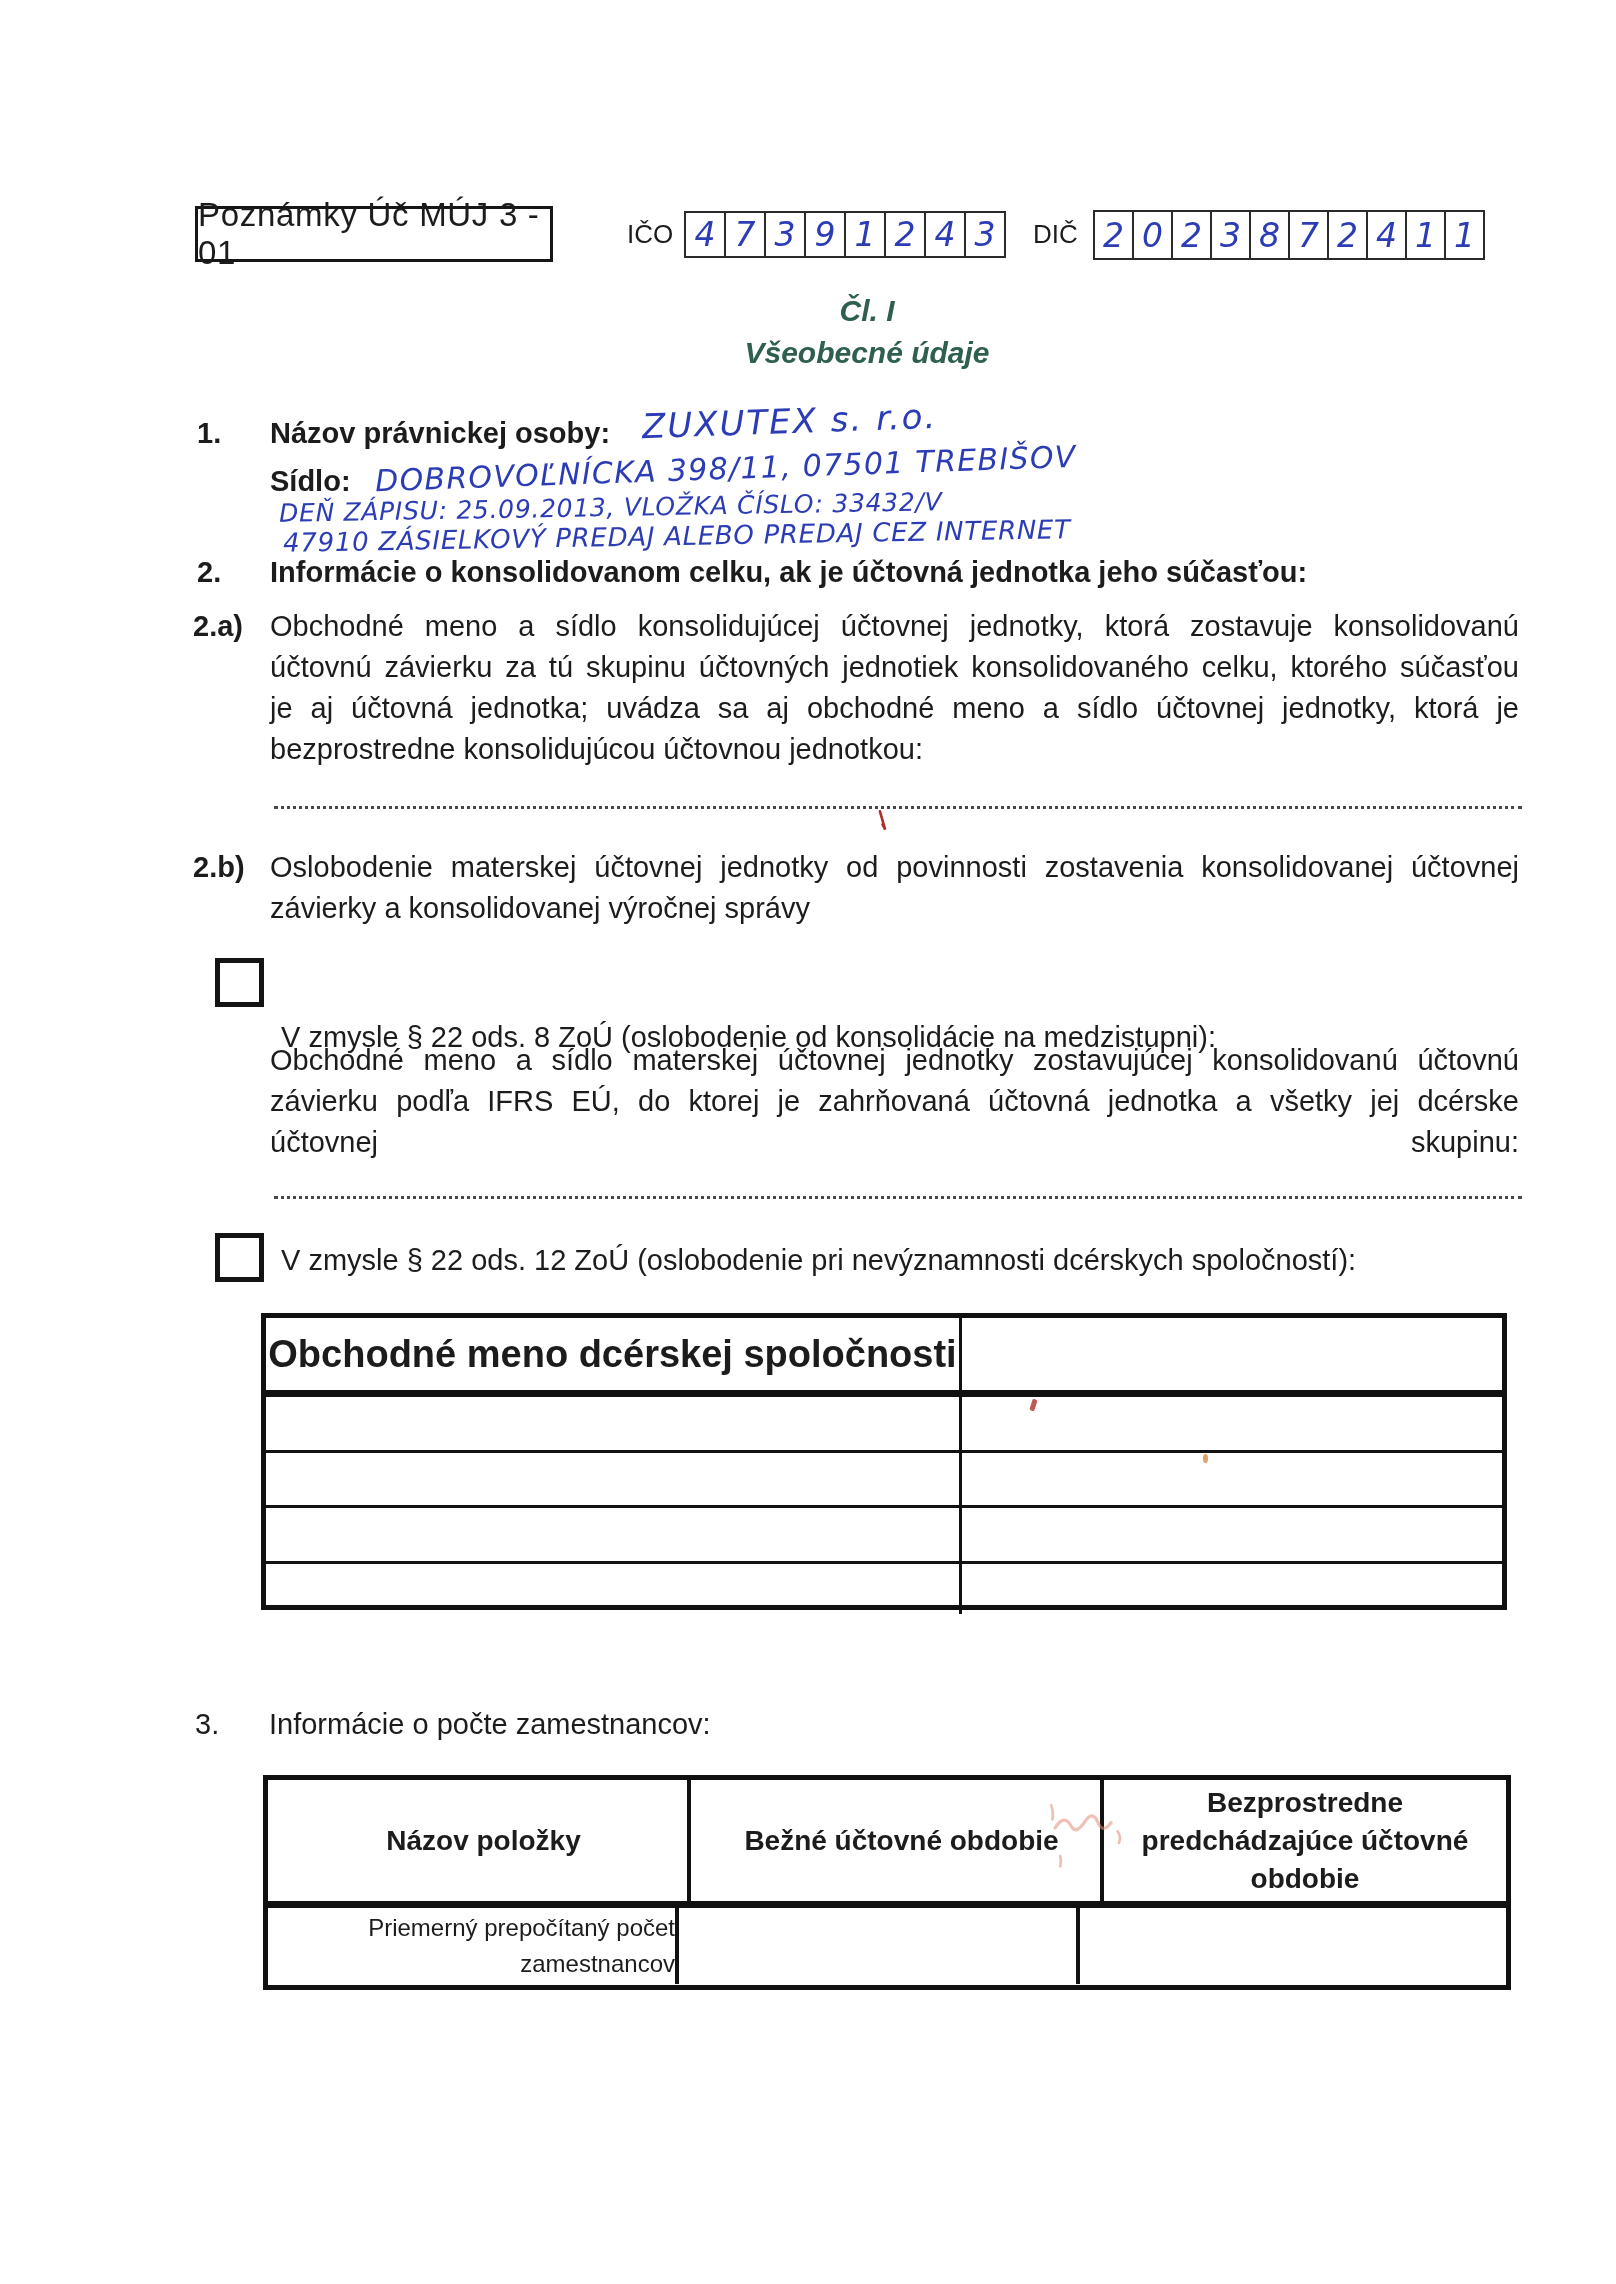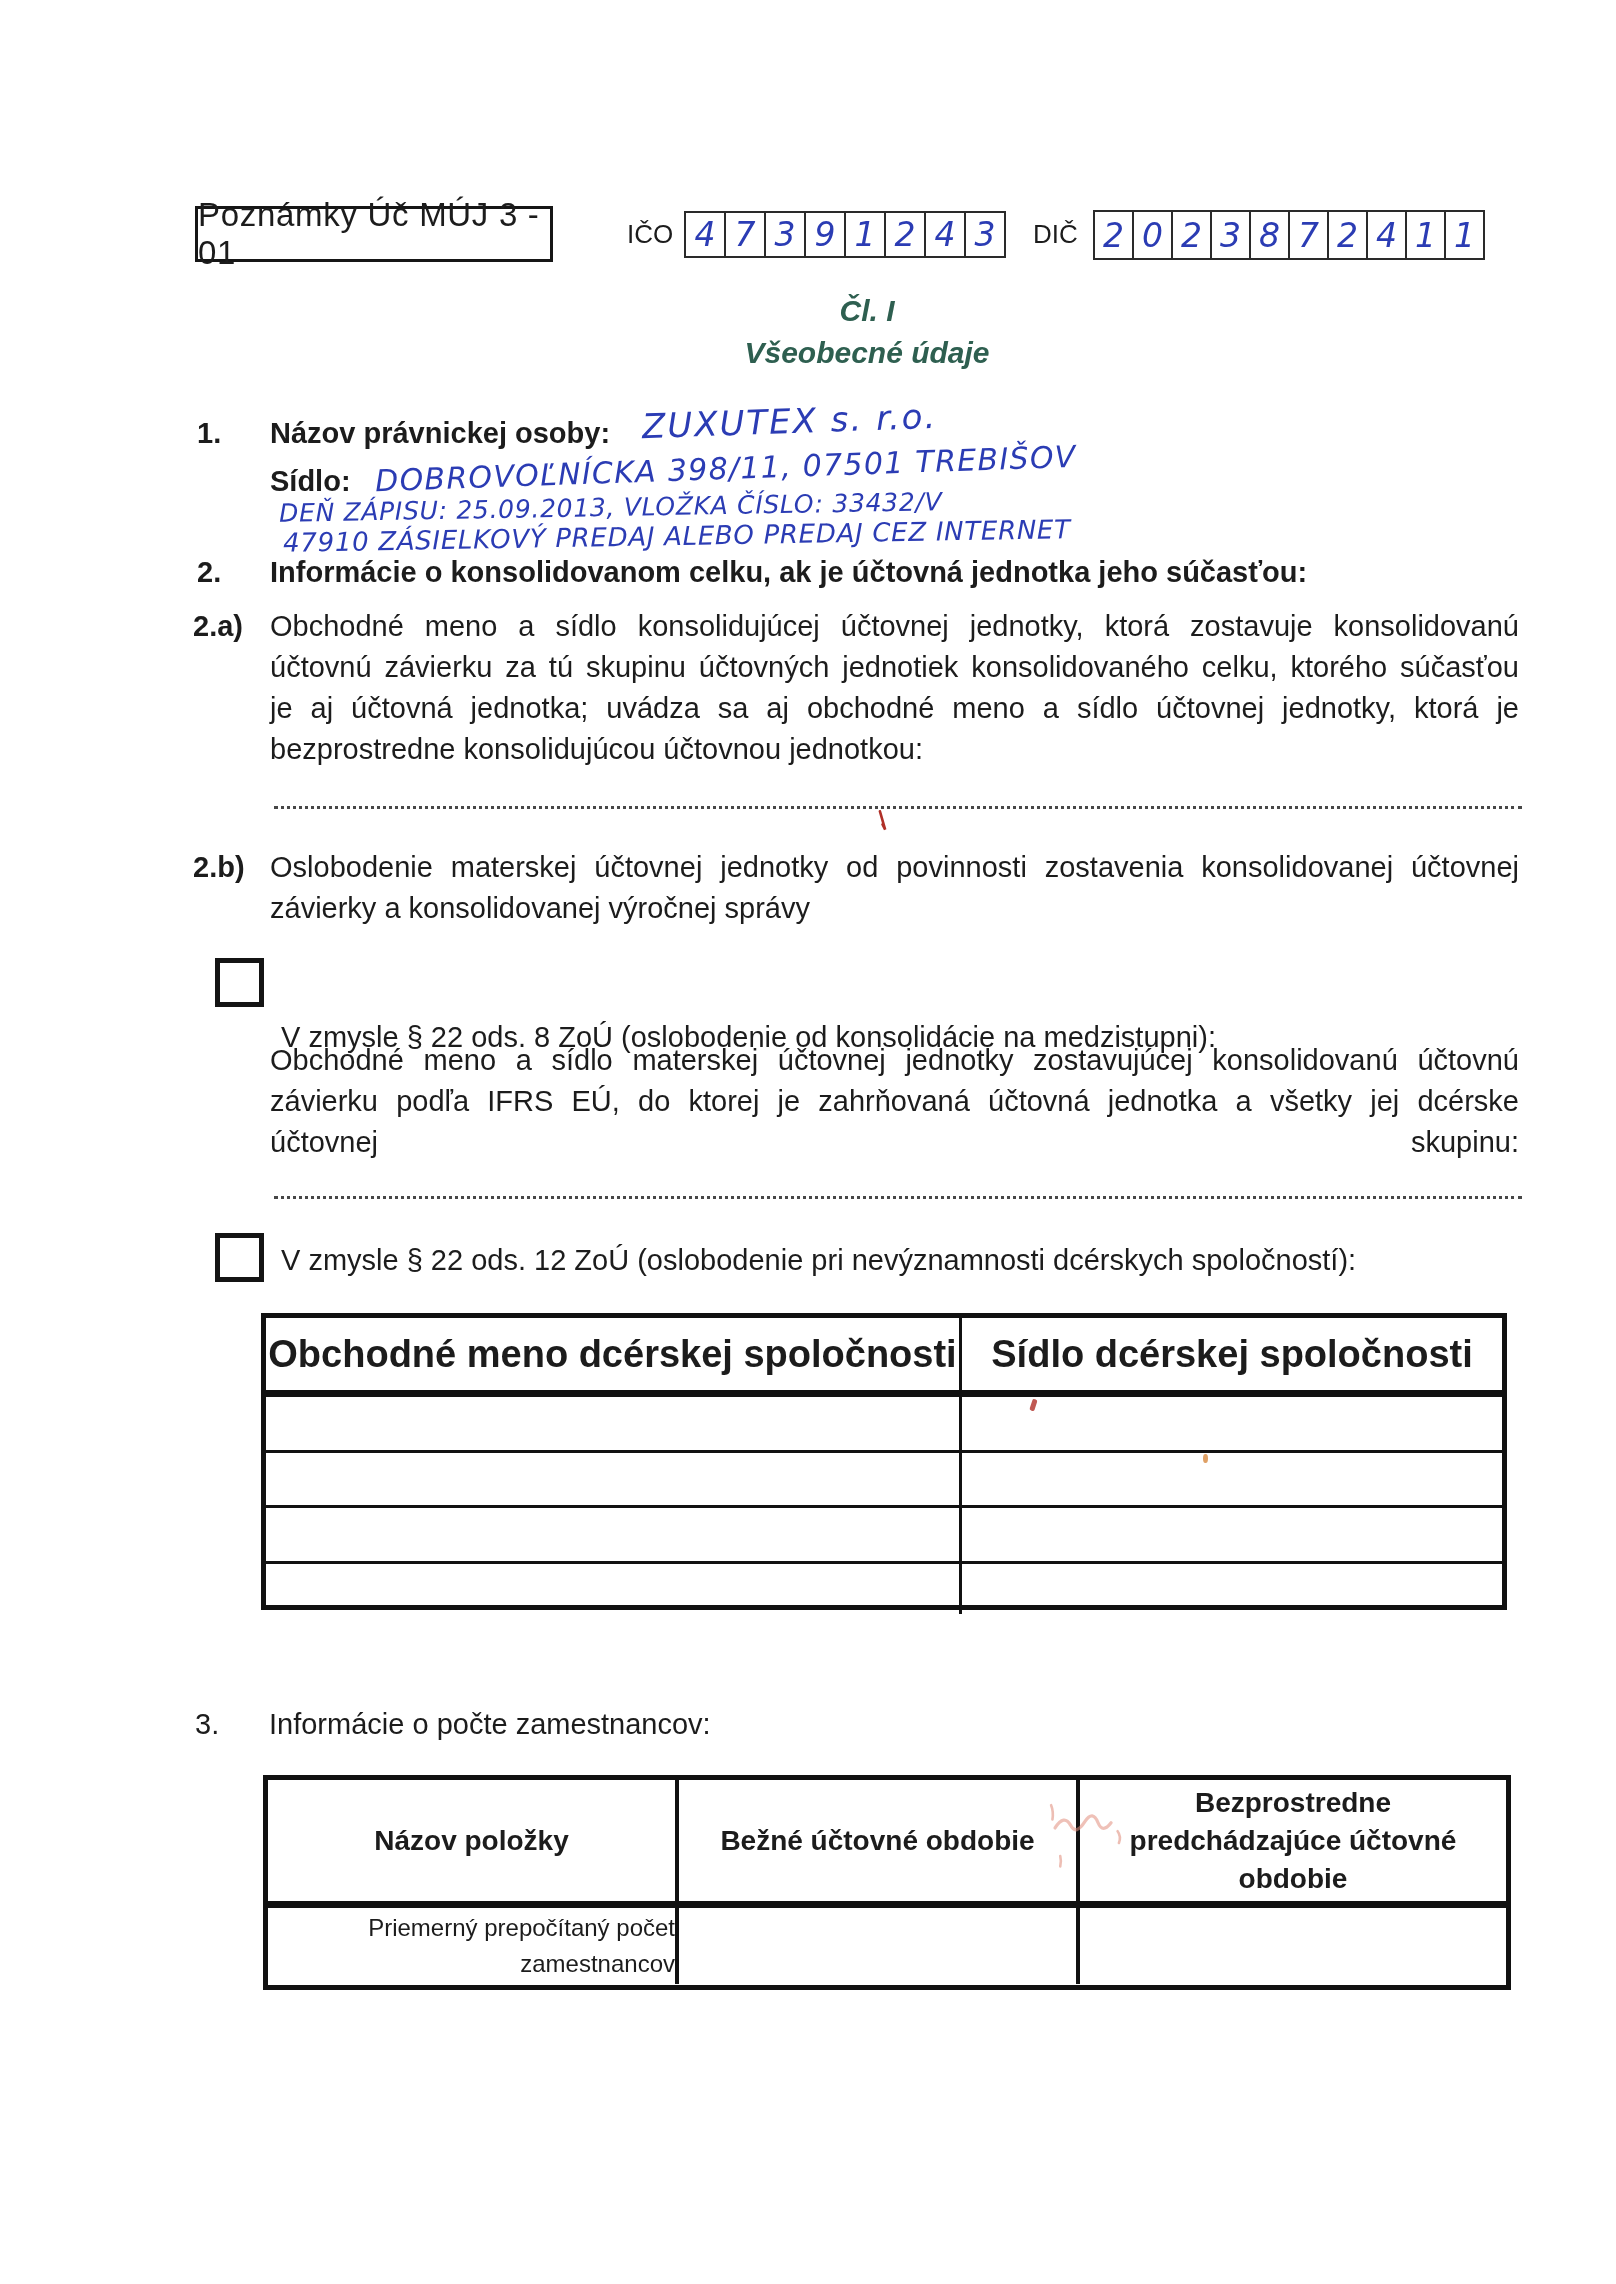--- a/index.html
+++ b/index.html
@@ -25,21 +25,21 @@
   .t1 .hcell{display:flex;align-items:center;justify-content:center;font-weight:bold;font-size:38px;}
   .t1 .row{display:flex;border-bottom:3.9px solid #111;}
   .t1 .row:last-child{border-bottom:none;}
   .t1 .c1{width:693px;border-right:3.9px solid #111;}
   .t1 .c2{flex:1;}
   
   .t2{border:5.9px solid #111;}
   .t2 .hrow{display:flex;border-bottom:7.2px solid #111;}
   .t2 .row{display:flex;}
   .t2 .hcell{display:flex;align-items:center;justify-content:center;text-align:center;
-             font-weight:bold;font-size:28px;line-height:38px;}
+             font-weight:bold;font-size:28px;line-height:38px;padding-left:12px;}
   .t2 .k1{width:407px;border-right:4.6px solid #111;}
   .t2 .k2{width:397px;border-right:4.6px solid #111;}
   .t2 .k3{flex:1;}
   .t2 .dcell{display:flex;align-items:center;justify-content:center;text-align:right;
              font-size:24px;line-height:36px;}
 </style>
 </head>
 <body>
 
 <div class="page">
@@ -125,21 +125,20 @@
   </div>
 
   <div class="abs dotline" style="left:274px;top:1196px;width:1248px;"></div>
 
   <div class="abs cb" style="left:215px;top:1233px;"></div>
   <span class="abs fs44" style="left:281px;top:1240px;">V zmysle § 22 ods. 12 ZoÚ (oslobodenie pri nevýznamnosti dcérskych spoločností):</span>
 
   <div class="abs t1" style="left:261px;top:1313px;width:1246px;height:297px;box-sizing:border-box;">
     <div class="hrow" style="height:72px;">
       <div class="hcell c1">Obchodné meno dcérskej spoločnosti</div>
-      <div class="hcell c2">Sídlo dcérskej spoločnosti</div>
     </div>
     <div class="row" style="height:53px;">
       <div class="c1"></div>
       <div class="c2"></div>
     </div>
     <div class="row" style="height:52px;">
       <div class="c1"></div>
       <div class="c2"></div>
     </div>
     <div class="row" style="height:53px;">

